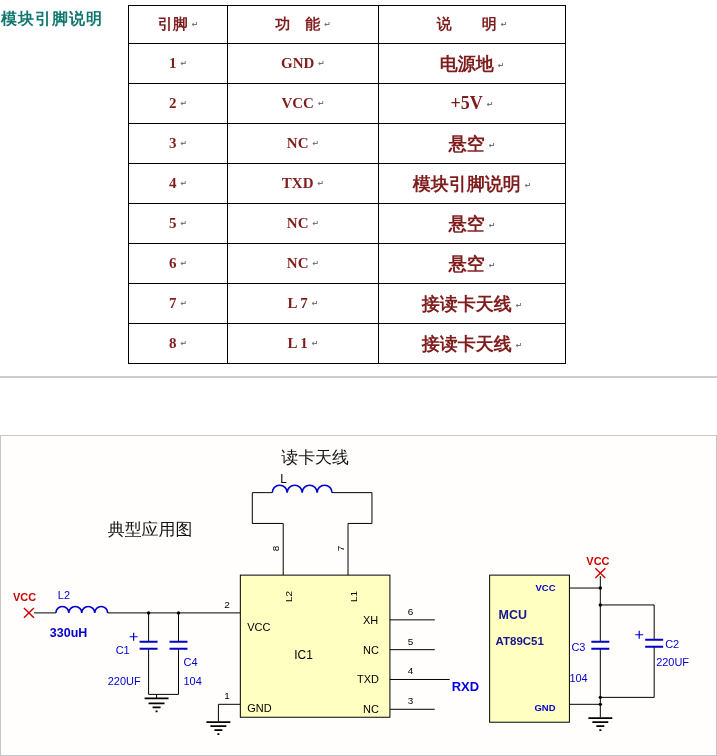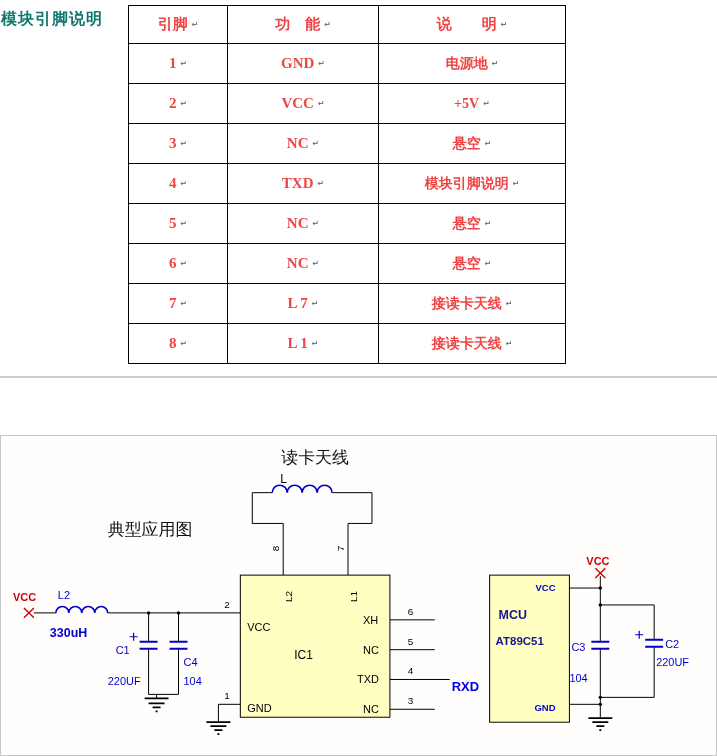--- a/index.html
+++ b/index.html
@@ -7,28 +7,28 @@
     position:relative;width:717px;height:756px;background:#ffffff;
     font-family:"Liberation Sans",sans-serif;overflow:hidden;
   }
   .doc-title{
     position:absolute;left:1px;top:9px;font-size:16px;font-weight:bold;
     color:#0f766e;letter-spacing:1px;
   }
   .pin-table{
     position:absolute;left:128px;top:5px;width:437px;
     border-collapse:collapse;table-layout:fixed;
-    font-family:"Liberation Serif",serif;color:#ef4444;
+    font-family:"Liberation Serif",serif;color:#7f1d1d;
   }
   .pin-table th,.pin-table td{
     border:1px solid #000;text-align:center;vertical-align:middle;padding:0;
   }
   .pin-table th{height:37px;font-size:15px;font-weight:bold;}
   .pin-table td{height:39px;font-size:15px;font-weight:bold;}
-  .pin-table td.desc{font-size:14px;text-align:center;}
+  .pin-table td.desc{font-size:18px;text-align:center;}
   
   .pin-table th::after,.pin-table td::after{
     content:"\21B5";font-size:8px;color:#555;margin-left:4px;
     vertical-align:2px;font-family:"DejaVu Sans",sans-serif;opacity:.8;
   }
   .divider{
     position:absolute;left:0;top:376px;width:717px;height:2px;background:#cccccc;
   }
   .circuit-panel{
     position:absolute;left:0;top:435px;width:717px;height:321px;

